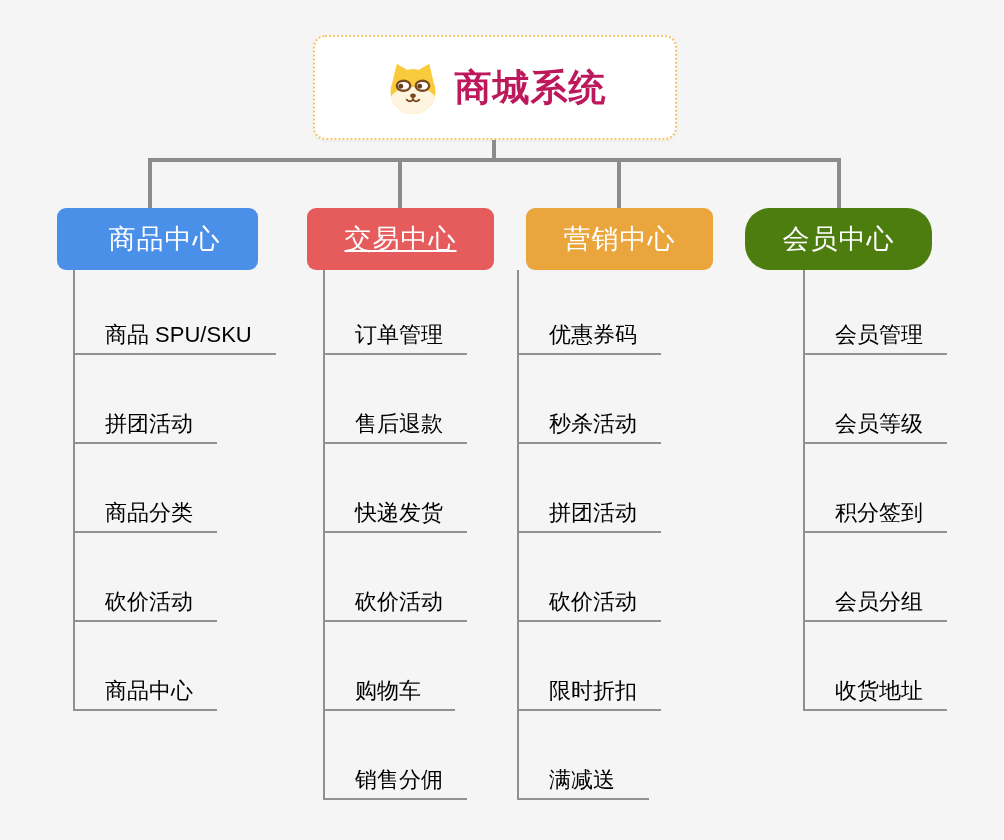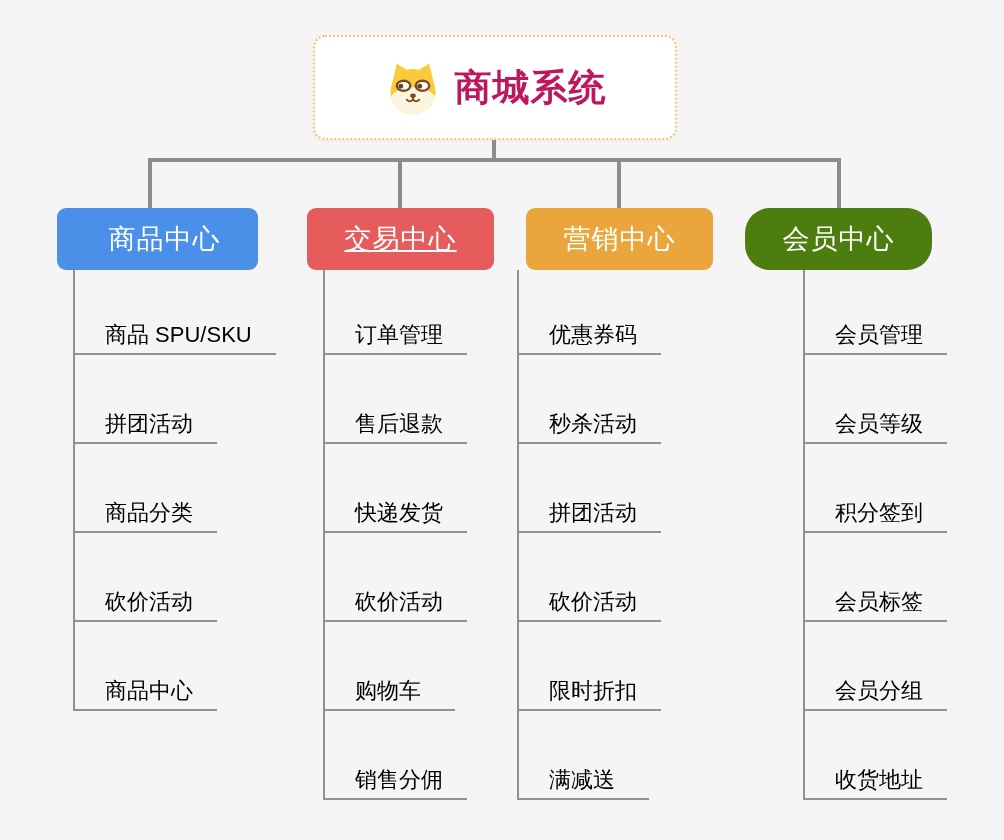--- a/index.html
+++ b/index.html
@@ -144,18 +144,17 @@
     <li>拼团活动</li>
     <li>砍价活动</li>
     <li>限时折扣</li>
     <li>满减送</li>
   </ul>
 
   <ul class="col c4">
     <li>会员管理</li>
     <li>会员等级</li>
     <li>积分签到</li>
-    <li>会员标签</li>
     <li>会员分组</li>
     <li>收货地址</li>
   </ul>
 
 </div>
 
 </body></html>

